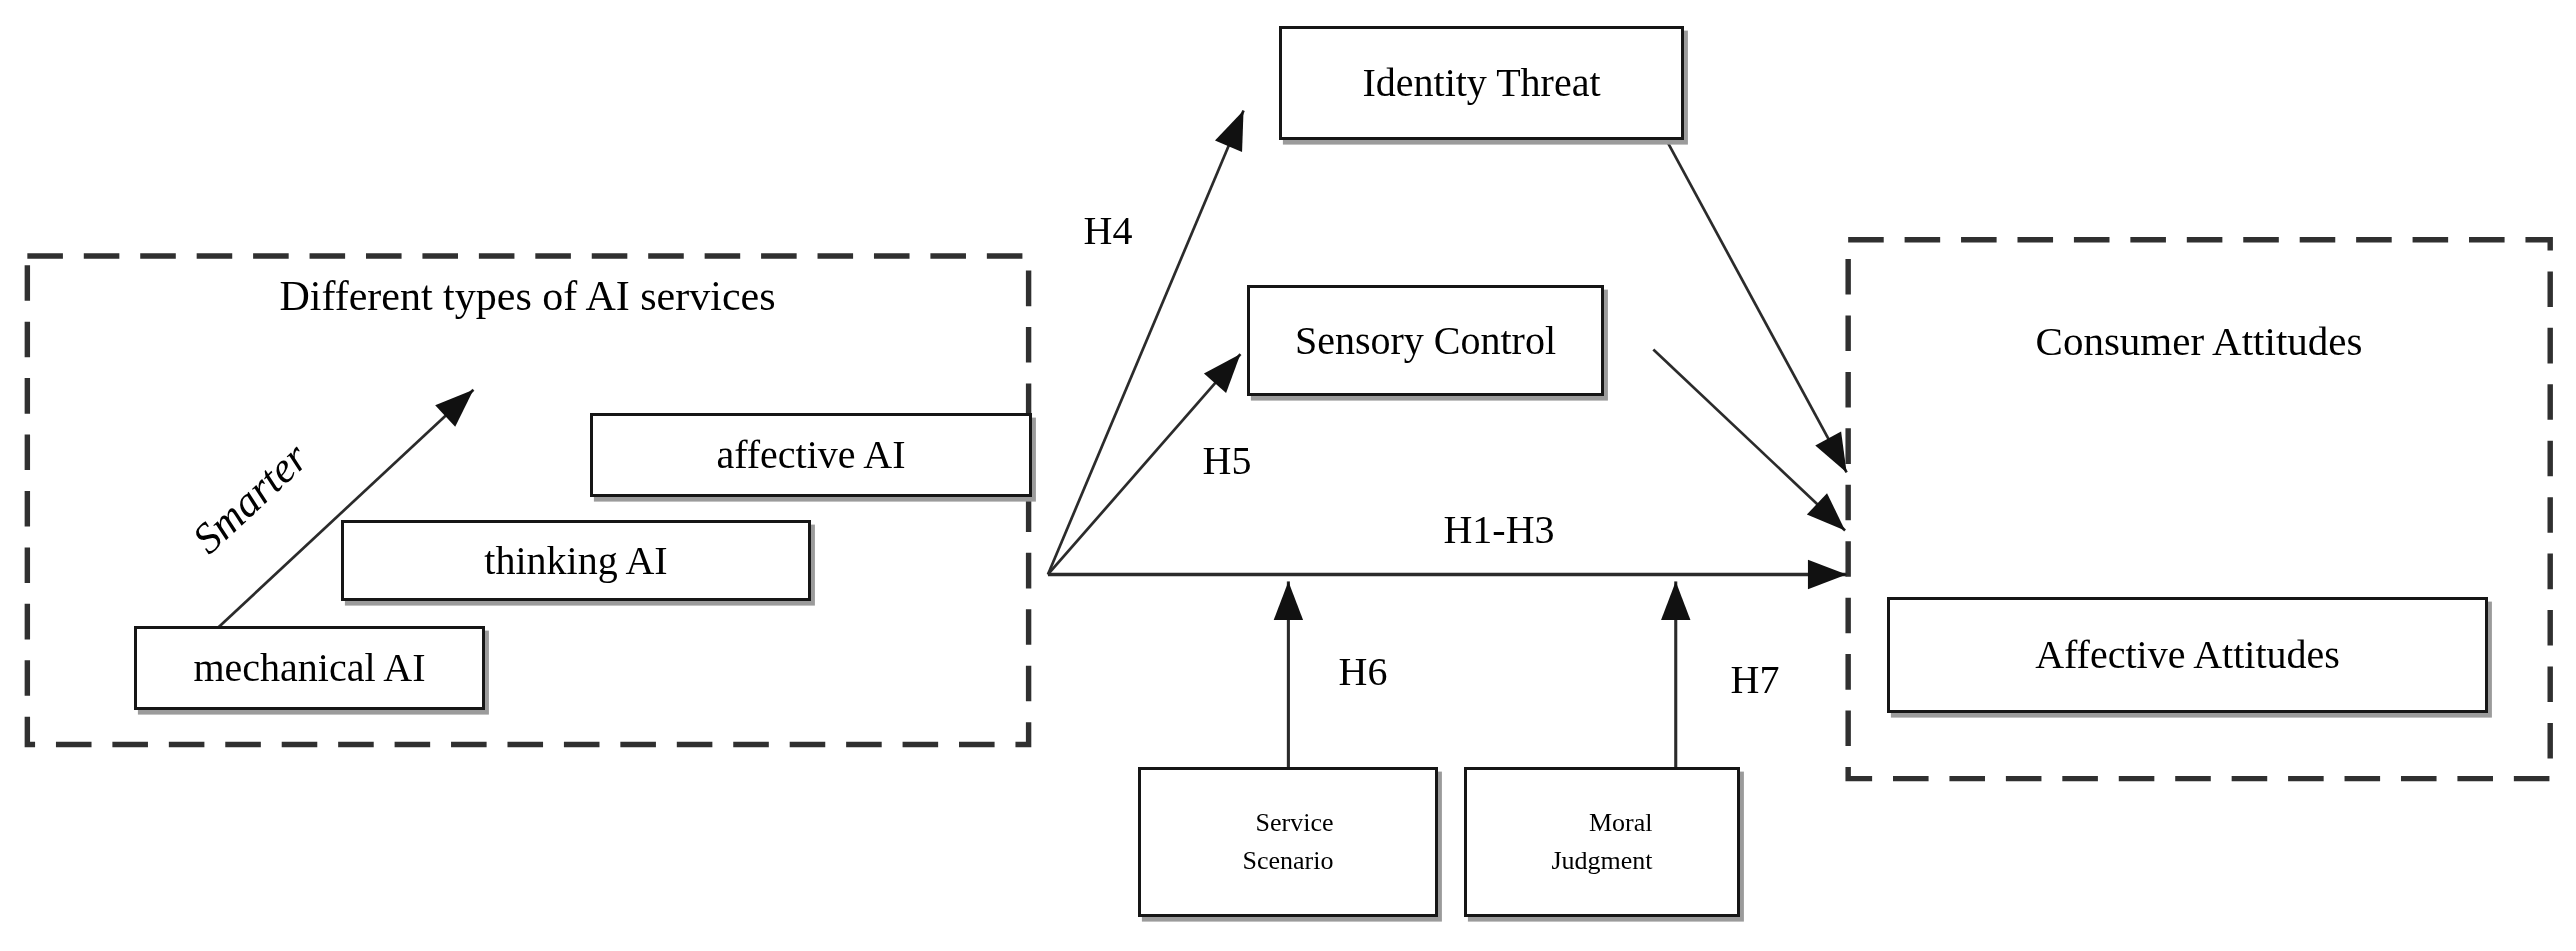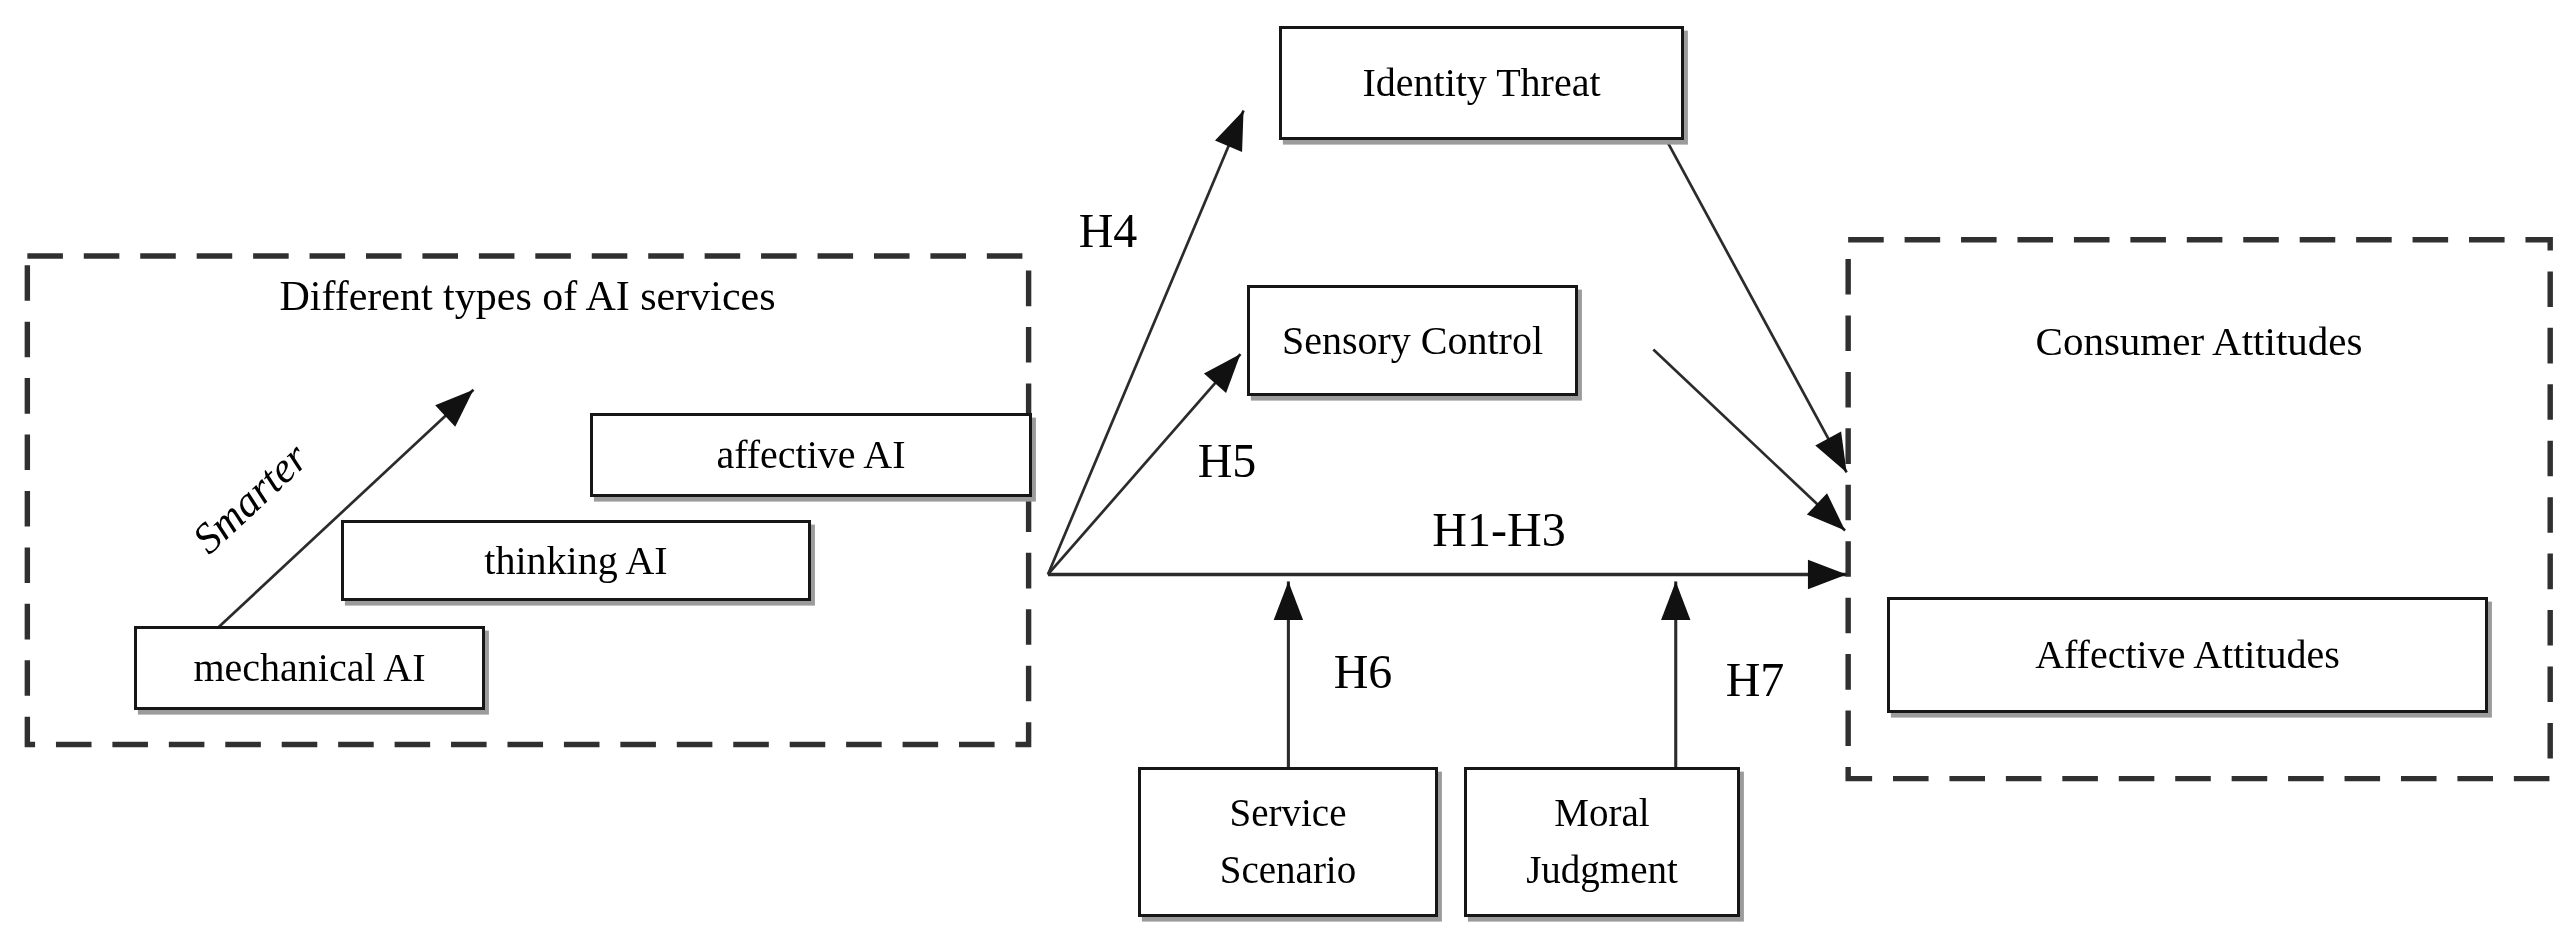--- a/index.html
+++ b/index.html
@@ -31,36 +31,37 @@
     box-shadow: 3.9px 4.6px 0 #9b9b9b;
     display: flex;
     align-items: center;
     justify-content: center;
     text-align: center;
     font-size: 40px;
     line-height: 1.2;
     z-index: 2;
   }
   .node .two-line {
-    font-size: 39px;
+    font-size: 26px;
     line-height: 1.45;
+    text-align: right;
   }
   .node .two-line span { display: block; }
   .group-title {
     position: absolute;
     text-align: center;
     z-index: 2;
     white-space: nowrap;
   }
   .title-left  { font-size: 42px; }
   .title-right { font-size: 41px; }
   .hlabel {
     position: absolute;
     transform: translate(-50%, -50%);
-    font-size: 48px;
+    font-size: 40px;
     z-index: 3;
     white-space: nowrap;
   }
   .smarter {
     position: absolute;
     transform: translate(-50%, -50%) rotate(-43deg);
     font-size: 43px;
     font-style: italic;
     z-index: 3;
     white-space: nowrap;
@@ -104,21 +105,21 @@
   <div class="node" style="left:341px; top:520px; width:470px; height:81px;">
     <span>thinking AI</span>
   </div>
   <div class="node" style="left:134px; top:626px; width:351px; height:84px;">
     <span>mechanical AI</span>
   </div>
 
   <div class="node" style="left:1248px; top:25.5px; width:405px; height:114px;margin-left:31px;">
     <span>Identity Threat</span>
   </div>
-  <div class="node" style="left:1247px; top:285px; width:331px; height:111px;">
+  <div class="node" style="left:1247px; top:285px; width:357px; height:111px;">
     <span>Sensory Control</span>
   </div>
 
   <div class="hlabel" style="left:1108px; top:230px;">H4</div>
   <div class="hlabel" style="left:1227px; top:460px;">H5</div>
   <div class="hlabel" style="left:1499px; top:529px;">H1-H3</div>
   <div class="hlabel" style="left:1363px; top:671px;">H6</div>
   <div class="hlabel" style="left:1755px; top:679px;">H7</div>
 
   <div class="node" style="left:1138px; top:767px; width:300px; height:150px;">

